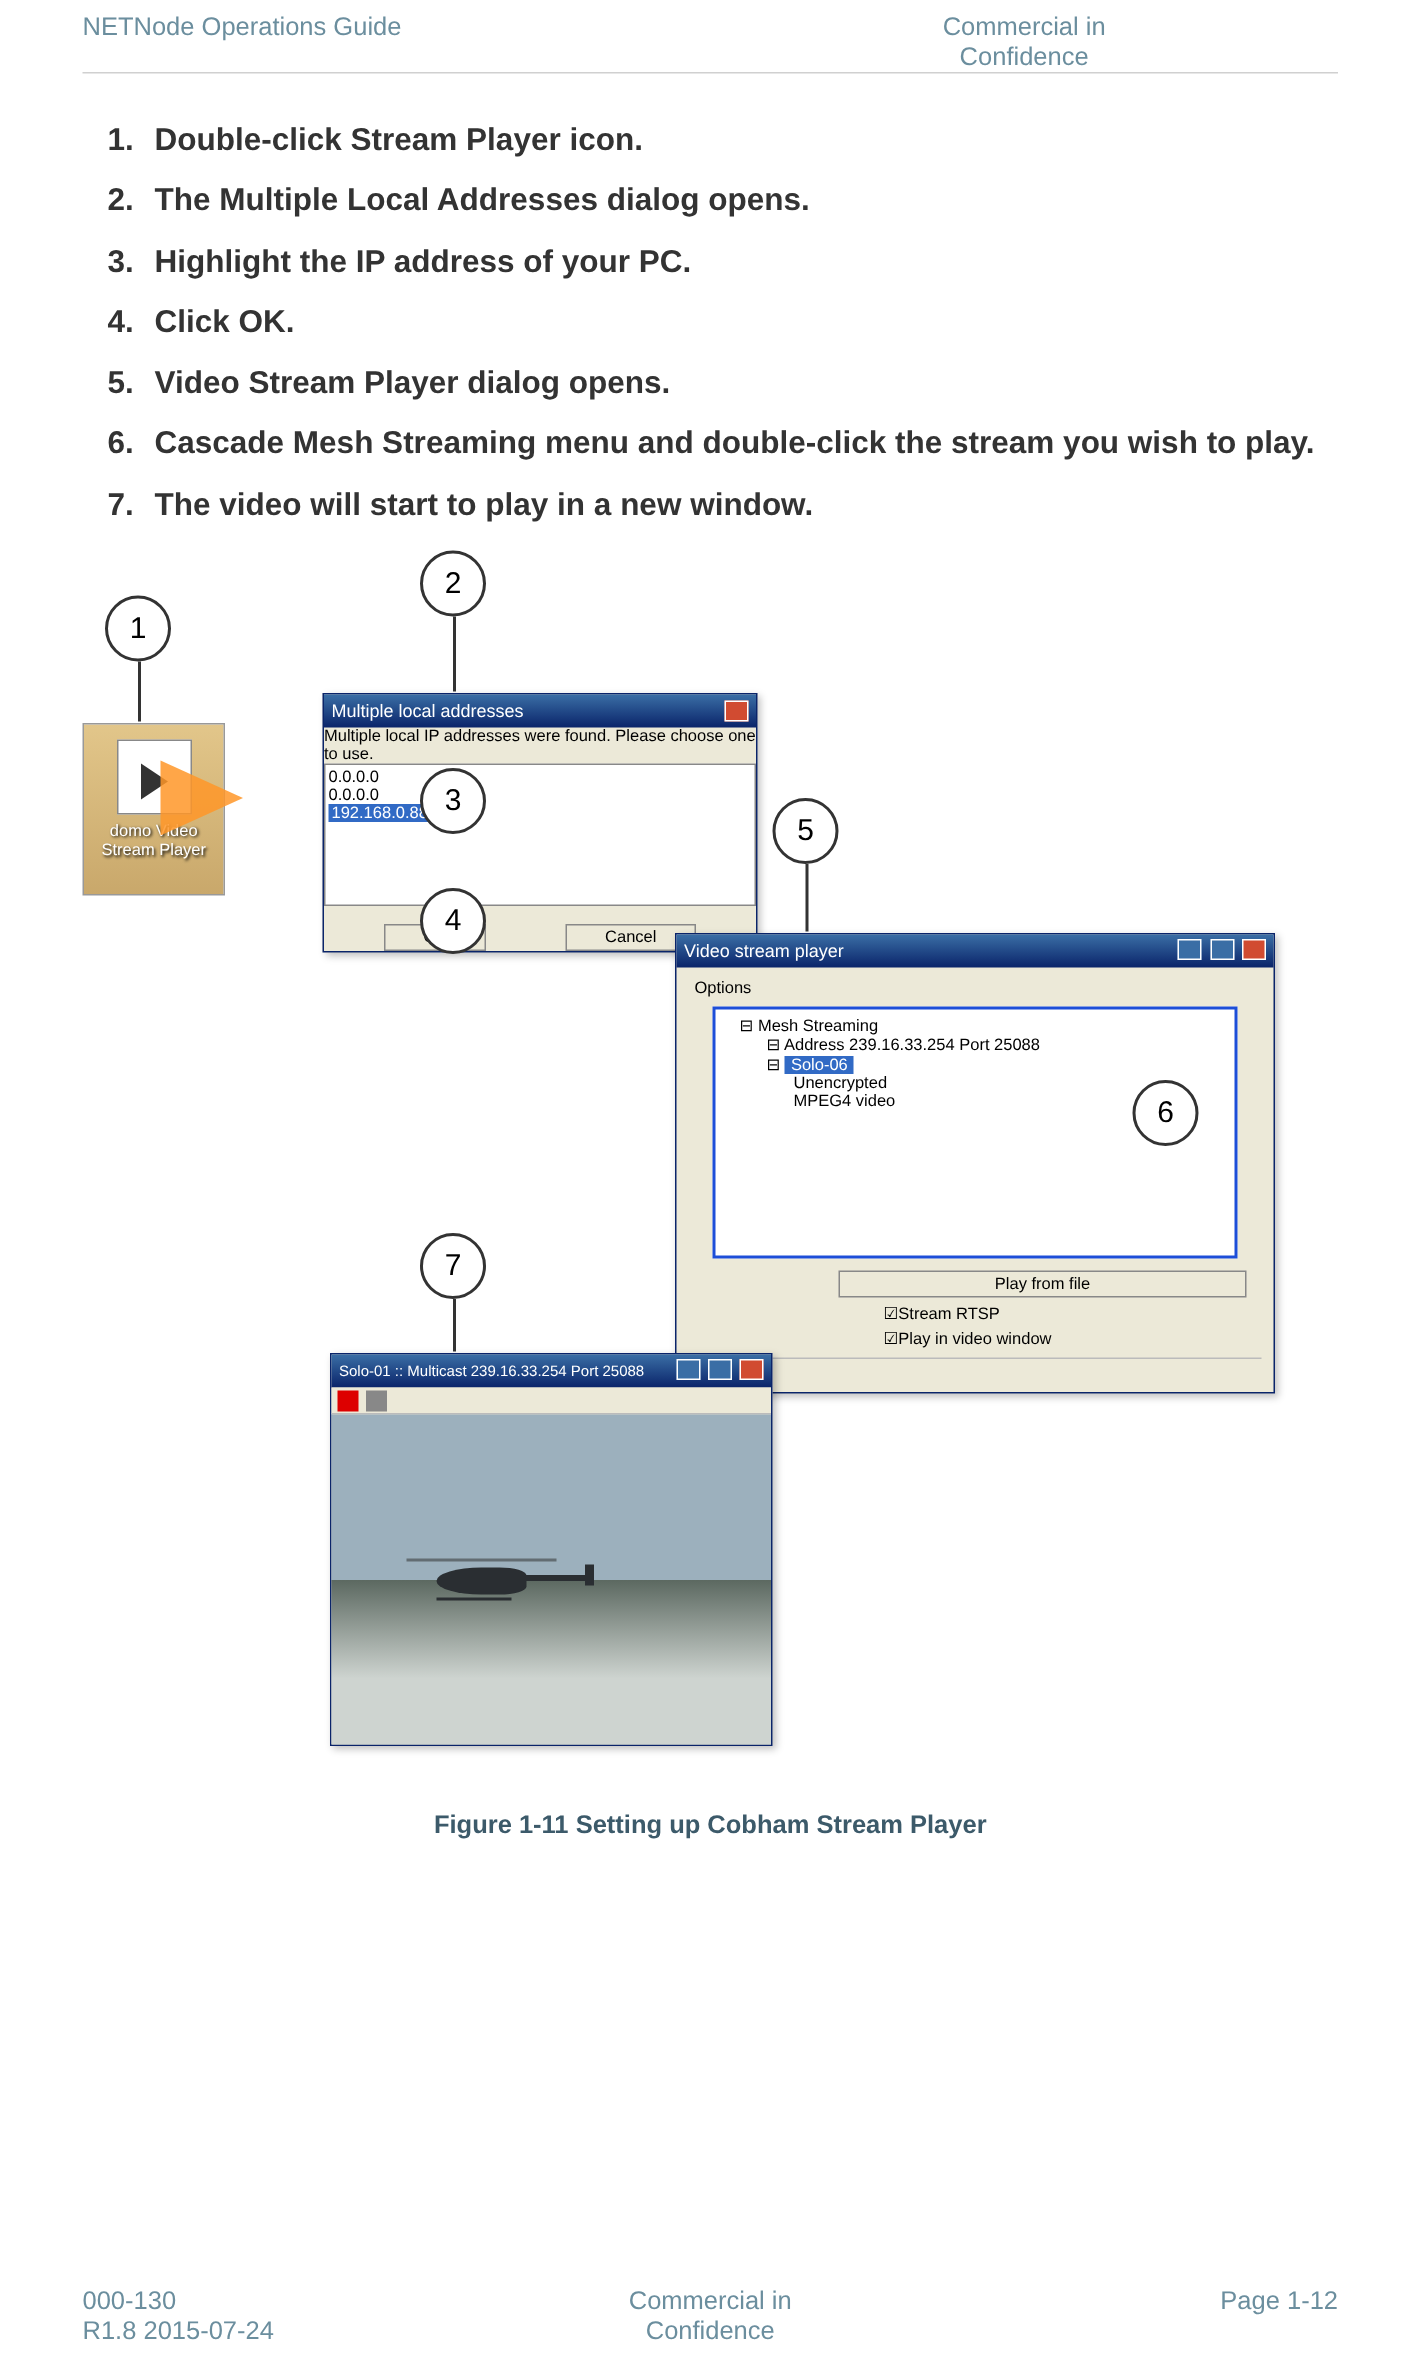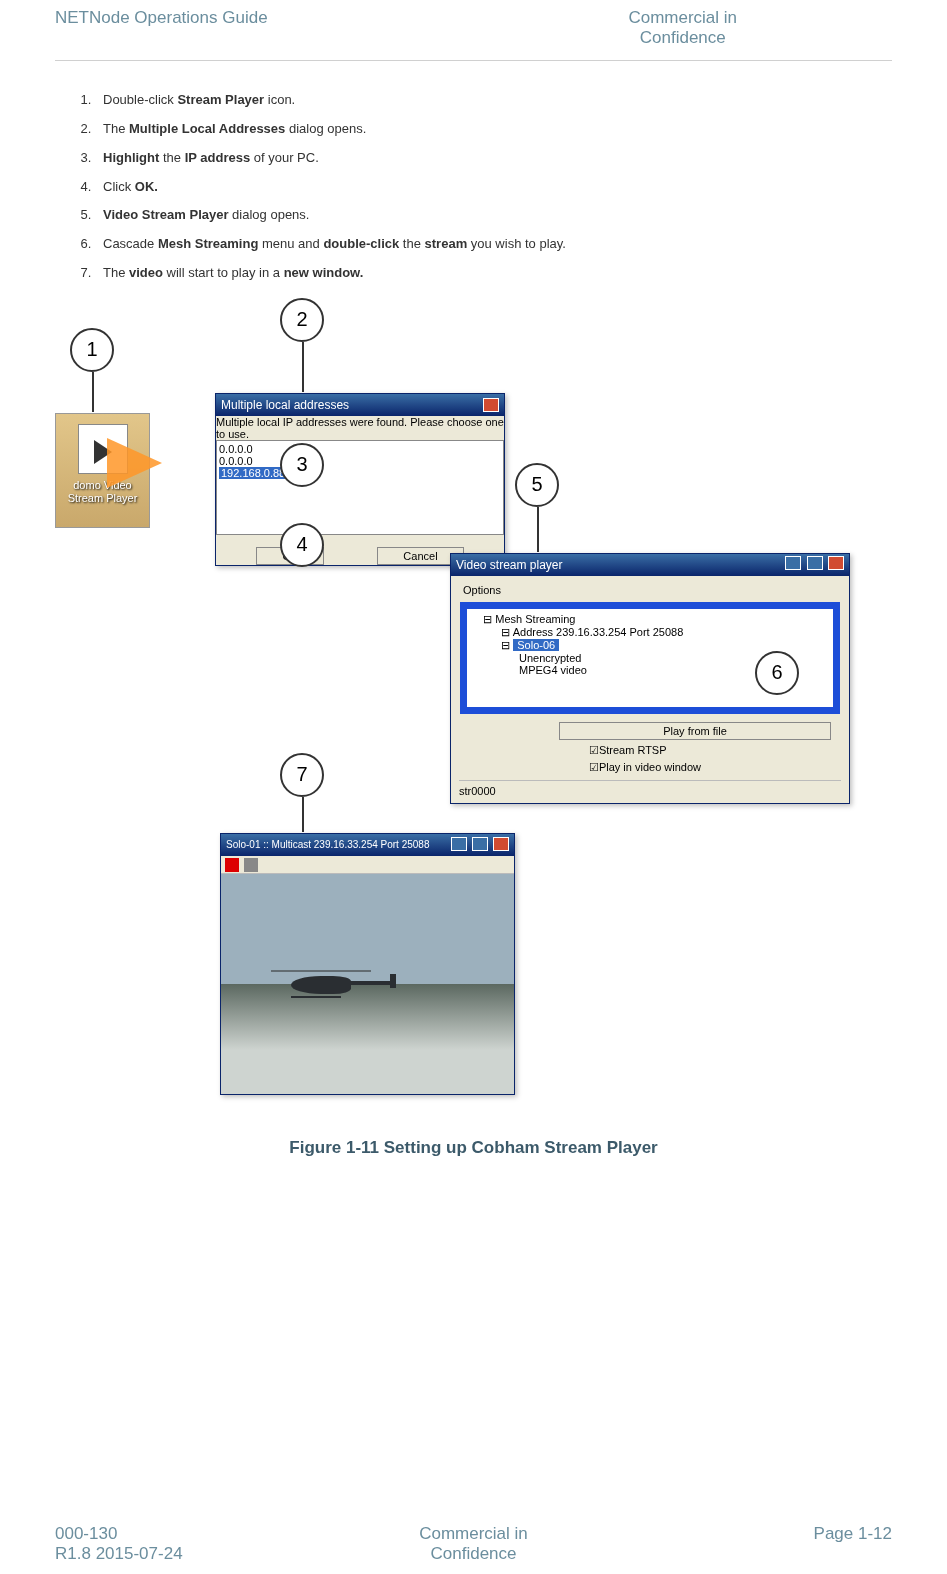--- a/index.html
+++ b/index.html
@@ -14,32 +14,32 @@
   }
   .page {
     padding: 0 55px;
   }
   .header {
     display: flex;
     justify-content: space-between;
     color: #6b8e9e;
     font-size: 17px;
     padding-top: 8px;
-    padding-bottom: 12px;
     border-bottom: 1px solid #d0d0d0;
     margin-bottom: 30px;
   }
   .header .left { text-align: left; flex:1; }
   .header .center { text-align: center; flex:1; }
   .header .right { text-align: right; flex:1; }
   ol.steps {
-    font-size: 13px;
+    font-size: 21px;
     color: #333;
     padding-left: 40px;
     margin: 0;
+    font-weight: bold;
   }
   ol.steps li {
     padding-left: 8px;
     margin-bottom: 10px;
     line-height: 1.45;
   }
   .figure-area {
     position: relative;
     height: 830px;
     margin-top: 15px;
@@ -158,31 +158,31 @@
   .dlg1 { top:95px; left:160px; width:290px; }
   .dlg1 .btnrow { text-align:center; margin-top:12px; }
   .dlg1 .btnrow .btn { margin: 0 25px; text-align: right; }
 
   
   .dlg2 { top:255px; left:395px; width:400px; }
   .dlg2 .body { padding:6px 8px; }
   .menulbl { font-size:11px; padding:2px 4px; }
   .tree {
     background:#fff;
-    border:7px solid #1d4ed8;
+    border:2px solid #1d4ed8;
     font-size:11px;
     padding:4px;
-    height:112px;
-    margin:4px 1px 8px;
+    height:168px;
+    margin:4px 16px 8px;
   }
   .tree .lvl1{ padding-left:12px; }
   .tree .lvl2{ padding-left:30px; }
   .tree .lvl3{ padding-left:48px; }
   .tree .seltree{ background:#316ac5; color:#fff; display:inline-block; padding:0 4px; }
-  .formrow { font-size:11px; margin:4px 0; display:flex; align-items:flex-start; }
+  .formrow { font-size:11px; margin:4px 0; display:flex; align-items:flex-end; }
   .formrow .btnwide {
     flex:1; text-align:center;
     border:1px solid #888;
     background:#ece9d8;
     padding:2px 0;
     margin-left:100px;
     margin-right:10px;
   }
   .chk{ margin-left:130px; }
 

